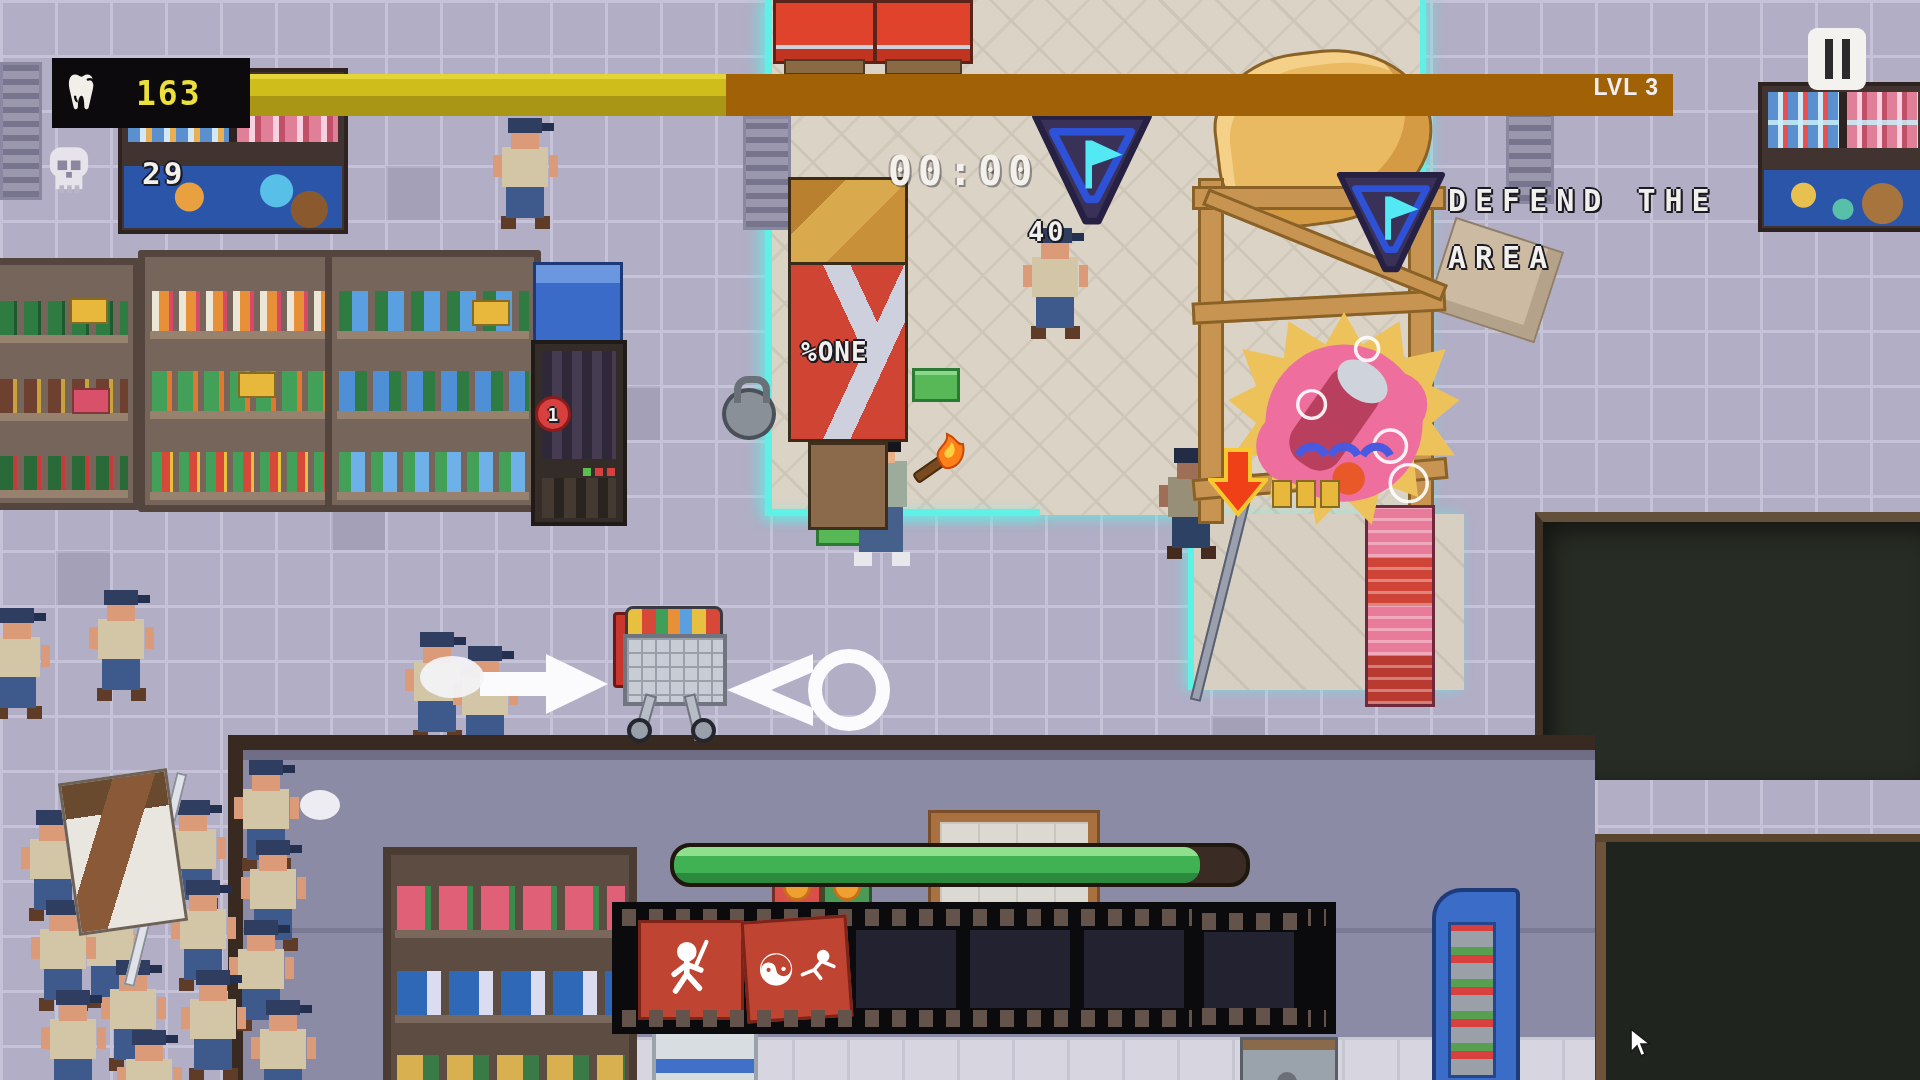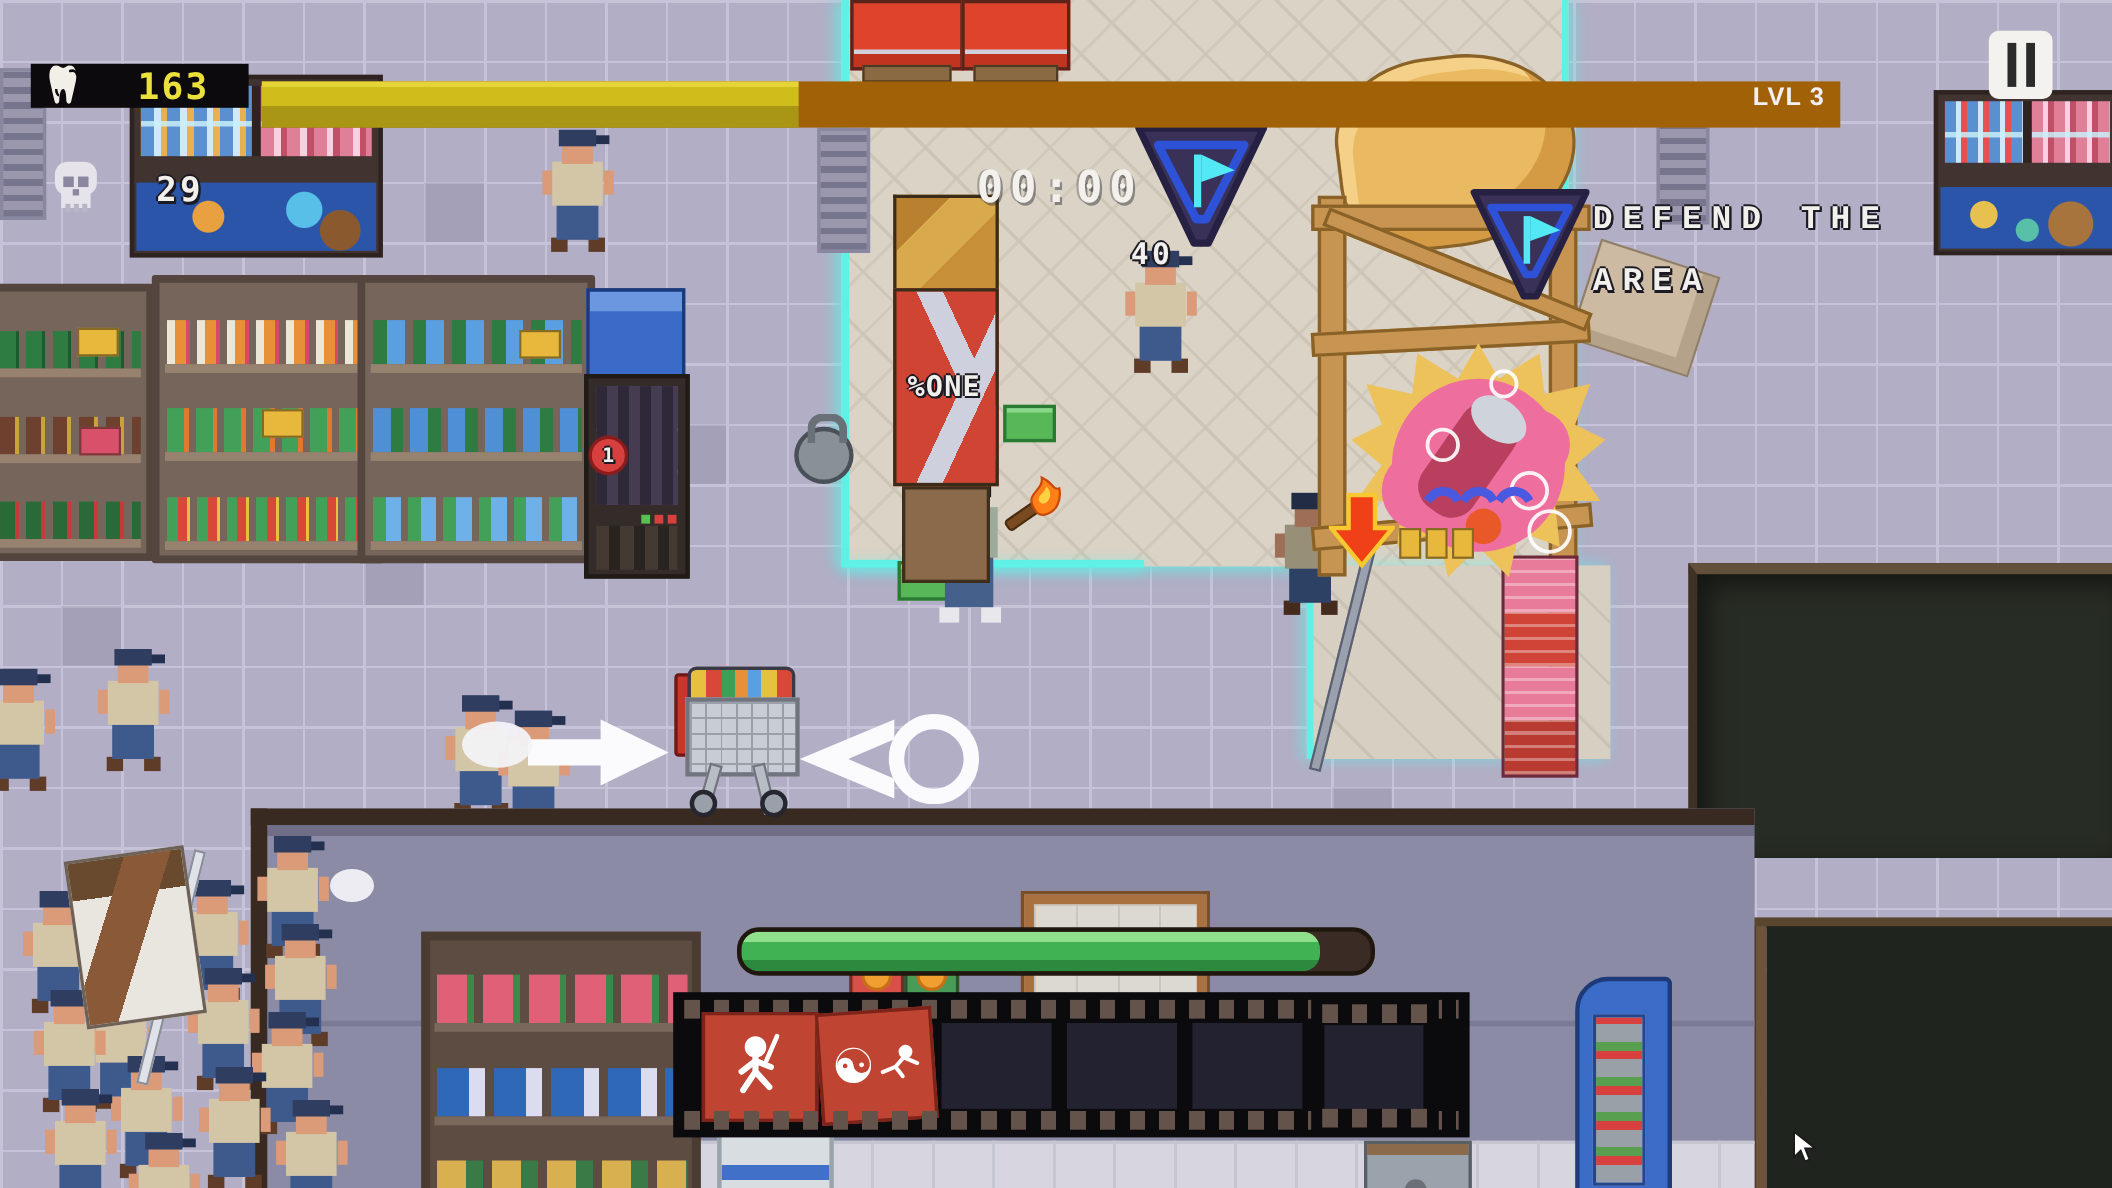--- a/index.html
+++ b/index.html
@@ -18,53 +18,53 @@
     box-shadow:-5px 0 14px rgba(95,240,230,.75),5px 0 14px rgba(95,240,230,.55);}
   .defend-ext{position:absolute;left:1188px;top:514px;width:270px;height:176px;background:#d6cfc2;
     background-image:repeating-linear-gradient(45deg,transparent 0 37px,#cac2b4 37px 40px);
     border-left:6px solid #5ff0e6;box-shadow:-4px 0 12px rgba(95,240,230,.6);}
   .defend-bottom{position:absolute;left:765px;top:509px;width:275px;height:7px;background:#5ff0e6;
     box-shadow:0 3px 12px rgba(95,240,230,.8);}
   
   .px{font-weight:bold;color:#f2f0ec;letter-spacing:3px;
     text-shadow:2px 0 0 #1c1a22,-2px 0 0 #1c1a22,0 2px 0 #1c1a22,0 -2px 0 #1c1a22,2px 2px 0 #1c1a22;}
   
-  .hud-health{position:absolute;left:28px;top:58px;width:198px;height:40px;background:#0c0a0d;z-index:40;
-    display:flex;align-items:center;gap:13px;}
+  .hud-health{position:absolute;left:52px;top:58px;width:198px;height:70px;background:#0c0a0d;z-index:40;
+    display:flex;align-items:center;}
   .hud-health .num{color:#ece13c;font-size:33px;font-weight:bold;letter-spacing:2px;margin-left:34px;text-shadow:none;}
   .xp-bar{position:absolute;left:238px;top:74px;width:1435px;height:42px;background:#a16207;z-index:39;}
   .xp-fill{height:100%;background:linear-gradient(#e4d438 0 5px,#cfbd1c 5px 22px,#a89614 22px);}
   .lvl{position:absolute;right:14px;top:0;height:27px;line-height:27px;color:#f2eff4;
     font-family:"Liberation Sans",sans-serif;font-weight:bold;font-size:23px;letter-spacing:1px;}
   .pause-btn{position:absolute;left:1808px;top:28px;width:58px;height:62px;background:#f4f2ee;border-radius:9px;
     z-index:41;display:flex;justify-content:center;align-items:center;gap:9px;cursor:pointer;}
   .pause-btn i{display:block;width:8px;height:40px;background:#2b2b2b;}
   .kill-counter{position:absolute;left:48px;top:144px;z-index:40;display:flex;align-items:center;gap:52px;}
   .kill-counter .num{font-size:31px;margin-top:4px;}
   .timer{position:absolute;left:888px;top:148px;z-index:40;font-size:40px;font-weight:bold;color:#f4f1ec;
     letter-spacing:6px;text-shadow:2px 2px 0 rgba(40,40,50,.45),-2px 0 0 rgba(40,40,50,.3);}
   .dmg{position:absolute;left:1028px;top:216px;z-index:40;font-size:27px;}
-  .objective{position:absolute;left:1448px;top:172px;z-index:40;font-size:30px;line-height:57px;letter-spacing:9px;font-family:Liberation Mono, monospace;}
+  .objective{position:absolute;left:1448px;top:172px;z-index:40;font-size:30px;line-height:57px;letter-spacing:9px;}
   .marker{position:absolute;z-index:22;}
   
   .vent{position:absolute;background:#9b98ae;border:3px solid #8a87a0;
     background-image:repeating-linear-gradient(0deg,#77748e 0 6px,transparent 6px 14px);}
   .freezer{position:absolute;background:#413430;border:4px solid #2e2320;}
   .freezer .glass{position:absolute;left:6px;right:6px;top:6px;height:64px;display:flex;gap:8px;background:#2e2320;}
   .freezer .pane{flex:1;position:relative;overflow:hidden;}
   .freezer .shine{position:absolute;left:0;right:0;top:50%;height:5px;background:rgba(200,240,248,.85);}
   .freezer .front{position:absolute;left:2px;right:2px;bottom:2px;height:62px;background:#2a55a8;overflow:hidden;}
   .shelf{position:absolute;background:#75655a;border:7px solid #54463e;border-radius:3px;
     display:flex;flex-direction:column;padding:5px;gap:4px;z-index:5;}
   .shelf .row{flex:1;border-bottom:8px solid #96826f;background-repeat:repeat-x;background-position:2px bottom;}
   .tag{position:absolute;width:34px;height:22px;border:2px solid rgba(40,30,10,.5);z-index:6;}
   .crate{position:absolute;width:97px;height:58px;background:#e0432c;border:3px solid #5a241a;
     box-shadow:inset 0 -12px 0 #c03420,inset 0 -16px 0 #cfd0dd;z-index:5;}
   .crate::after{content:"";position:absolute;left:8px;right:8px;bottom:-14px;height:12px;background:#8a6a42;border:2px solid #4e3a22;}
-  .banner-one{position:absolute;left:812px;top:177px;width:96px;z-index:20;text-decoration:underline;}
+  .banner-one{position:absolute;left:788px;top:177px;width:120px;z-index:20;text-decoration:underline;}
   .one-top{height:82px;background:#d9a94e;border:3px solid #3a2c18;border-bottom:none;
     background-image:linear-gradient(135deg,#b9812f 28%,transparent 28%),linear-gradient(315deg,#c89038 40%,transparent 40%);}
   .one-red{position:relative;height:174px;background:#cf4433;border:3px solid #3a2c18;overflow:visible;
     background-image:linear-gradient(115deg,transparent 58%,#cfd0dd 58%,#cfd0dd 72%,#cf4433 72%),
                      linear-gradient(65deg,transparent 58%,#cfd0dd 58%,#cfd0dd 72%,#cf4433 72%);}
   .one-red .txt{position:absolute;left:10px;top:72px;font-size:26px;letter-spacing:1px;}
   .one-base{margin:0 auto;width:74px;height:82px;background:#8a6a4a;border:3px solid #3e2e1c;}
   .beam{position:absolute;background:#c79551;border:3px solid #8a6228;z-index:18;}
   .haysack{position:absolute;left:1215px;top:50px;width:212px;height:168px;background:#eaba62;z-index:17;
     border-radius:46% 54% 58% 42%;transform:rotate(-7deg);

